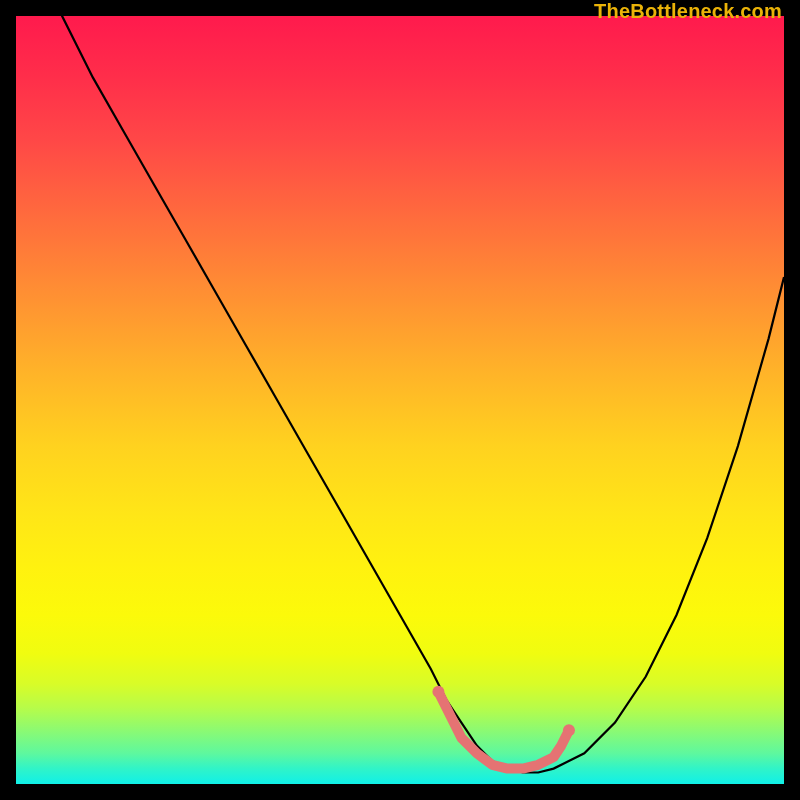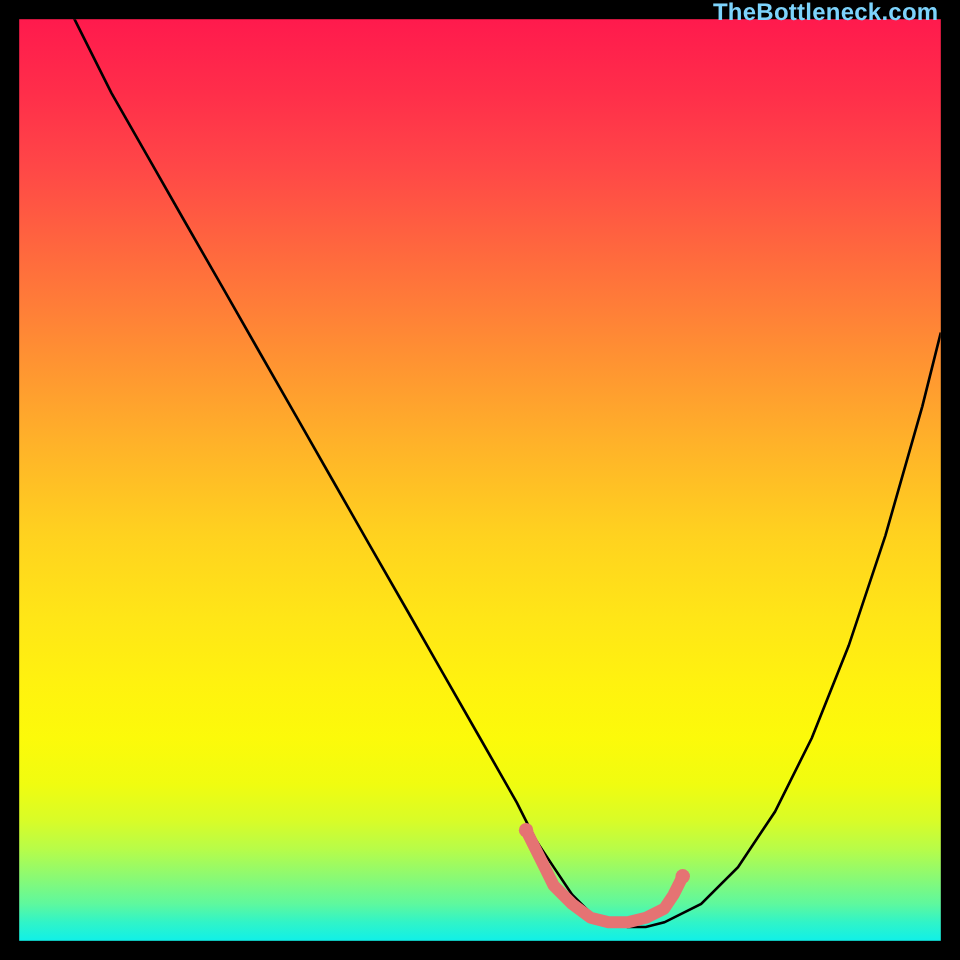--- a/index.html
+++ b/index.html
@@ -49,21 +49,21 @@
     width: 768px;
     height: 768px;
   }
   .attribution {
     position: absolute;
     top: 0;
     right: 18px;
     font-family: Arial, Helvetica, sans-serif;
     font-size: 20px;
     font-weight: 600;
-    color: #7dd3fc;
+    color: #eab308;
     letter-spacing: 0.2px;
     text-align: center;
   }
 </style>
 </head>
 <body>
 
 <div class="chart-container">
 
   <div class="plot-area">

